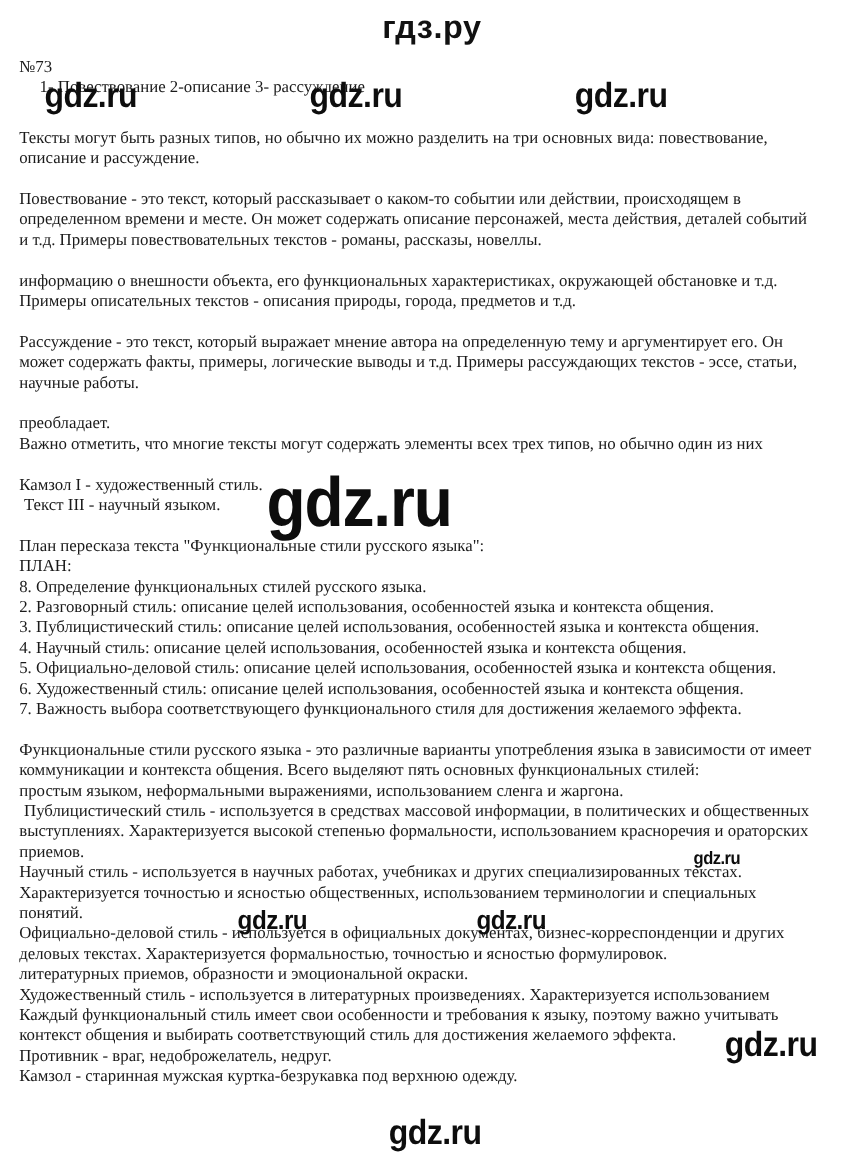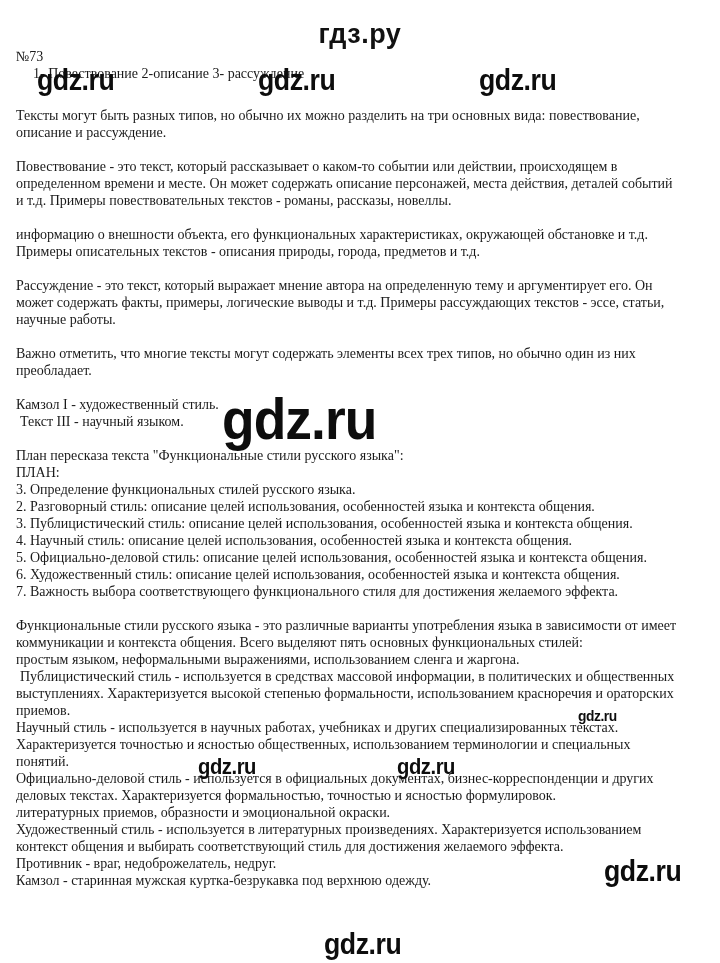--- a/index.html
+++ b/index.html
@@ -1,21 +1,21 @@
 <!DOCTYPE html>
 <html><head>
   <meta charset="utf-8">
   <style>
     html, body { margin: 0; padding: 0; background: #ffffff; }
     body {
       width: 720px; height: 963px; position: relative; overflow: hidden;
       font-family: "Liberation Serif", serif; color: #1a1a1a;
     }
     .site-header {
-      position: absolute; left: 0; top: 19px; width: 720px; text-align: center;
+      position: absolute; left: 0; top: 8px; width: 720px; text-align: center;
       font-family: "Liberation Sans", sans-serif; font-weight: bold;
       font-size: 27px; letter-spacing: 0.5px; color: #111;
     }
     .doc {
       position: absolute; left: 16px; top: 48px; width: 700px;
       font-size: 14px; line-height: 17px;
     }
     .doc p { margin: 0; }
     .gap { height: 17px; }
     .indent1 { padding-left: 17px; }
@@ -51,31 +51,31 @@
 
   <p>информацию о внешности объекта, его функциональных характеристиках, окружающей обстановке и т.д.</p>
   <p>Примеры описательных текстов - описания природы, города, предметов и т.д.</p>
   <div class="gap"></div>
 
   <p>Рассуждение - это текст, который выражает мнение автора на определенную тему и аргументирует его. Он</p>
   <p>может содержать факты, примеры, логические выводы и т.д. Примеры рассуждающих текстов - эссе, статьи,</p>
   <p>научные работы.</p>
   <div class="gap"></div>
 
+  <p>преобладает.</p>
   <p>Важно отметить, что многие тексты могут содержать элементы всех трех типов, но обычно один из них</p>
-  <p>преобладает.</p>
   <div class="gap"></div>
 
   <p>Камзол I - художественный стиль.</p>
   <p class="sp">Текст III - научный языком.</p>
   <div class="gap"></div>
 
   <p>План пересказа текста "Функциональные стили русского языка":</p>
   <p>ПЛАН:</p>
-  <p>3. Определение функциональных стилей русского языка.</p>
+  <p>8. Определение функциональных стилей русского языка.</p>
   <p>2. Разговорный стиль: описание целей использования, особенностей языка и контекста общения.</p>
   <p>3. Публицистический стиль: описание целей использования, особенностей языка и контекста общения.</p>
   <p>4. Научный стиль: описание целей использования, особенностей языка и контекста общения.</p>
   <p>5. Официально-деловой стиль: описание целей использования, особенностей языка и контекста общения.</p>
   <p>6. Художественный стиль: описание целей использования, особенностей языка и контекста общения.</p>
   <p>7. Важность выбора соответствующего функционального стиля для достижения желаемого эффекта.</p>
   <div class="gap"></div>
 
   <p>Функциональные стили русского языка - это различные варианты употребления языка в зависимости от имеет</p>
   <p>коммуникации и контекста общения. Всего выделяют пять основных функциональных стилей:</p>
@@ -83,20 +83,21 @@
   <p class="sp"> Публицистический стиль - используется в средствах массовой информации, в политических и общественных</p>
   <p>выступлениях. Характеризуется высокой степенью формальности, использованием красноречия и ораторских</p>
   <p>приемов.</p>
   <p>Научный стиль - используется в научных работах, учебниках и других специализированных текстах.</p>
   <p>Характеризуется точностью и ясностью общественных, использованием терминологии и специальных</p>
   <p>понятий.</p>
   <p>Официально-деловой стиль - используется в официальных документах, бизнес-корреспонденции и других</p>
   <p>деловых текстах. Характеризуется формальностью, точностью и ясностью формулировок.</p>
   <p>литературных приемов, образности и эмоциональной окраски.</p>
   <p>Художественный стиль - используется в литературных произведениях. Характеризуется использованием</p>
+  <p>Каждый функциональный стиль имеет свои особенности и требования к языку, поэтому важно учитывать</p>
   <p>контекст общения и выбирать соответствующий стиль для достижения желаемого эффекта.</p>
 
   <p>Противник - враг, недоброжелатель, недруг.</p>
   <p>Камзол - старинная мужская куртка-безрукавка под верхнюю одежду.</p>
 </div>
 
 <div class="wm wm-lg" style="left:37px; top:64px;">gdz.ru</div>
 <div class="wm wm-lg" style="left:258px; top:64px;">gdz.ru</div>
 <div class="wm wm-lg" style="left:479px; top:64px;">gdz.ru</div>
 <div class="wm wm-xl" style="left:222px; top:385px;">gdz.ru</div>

